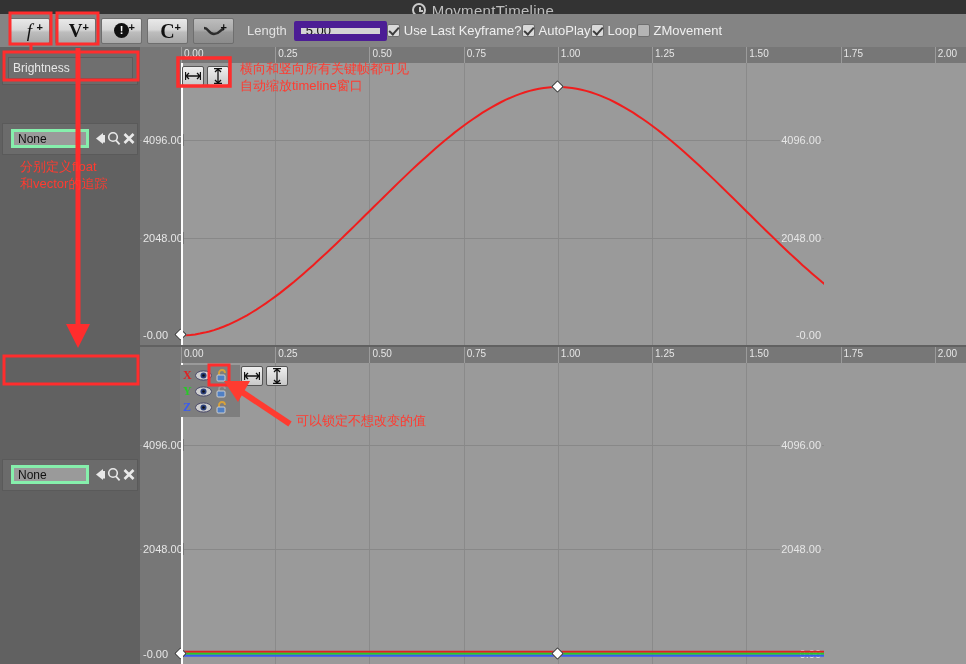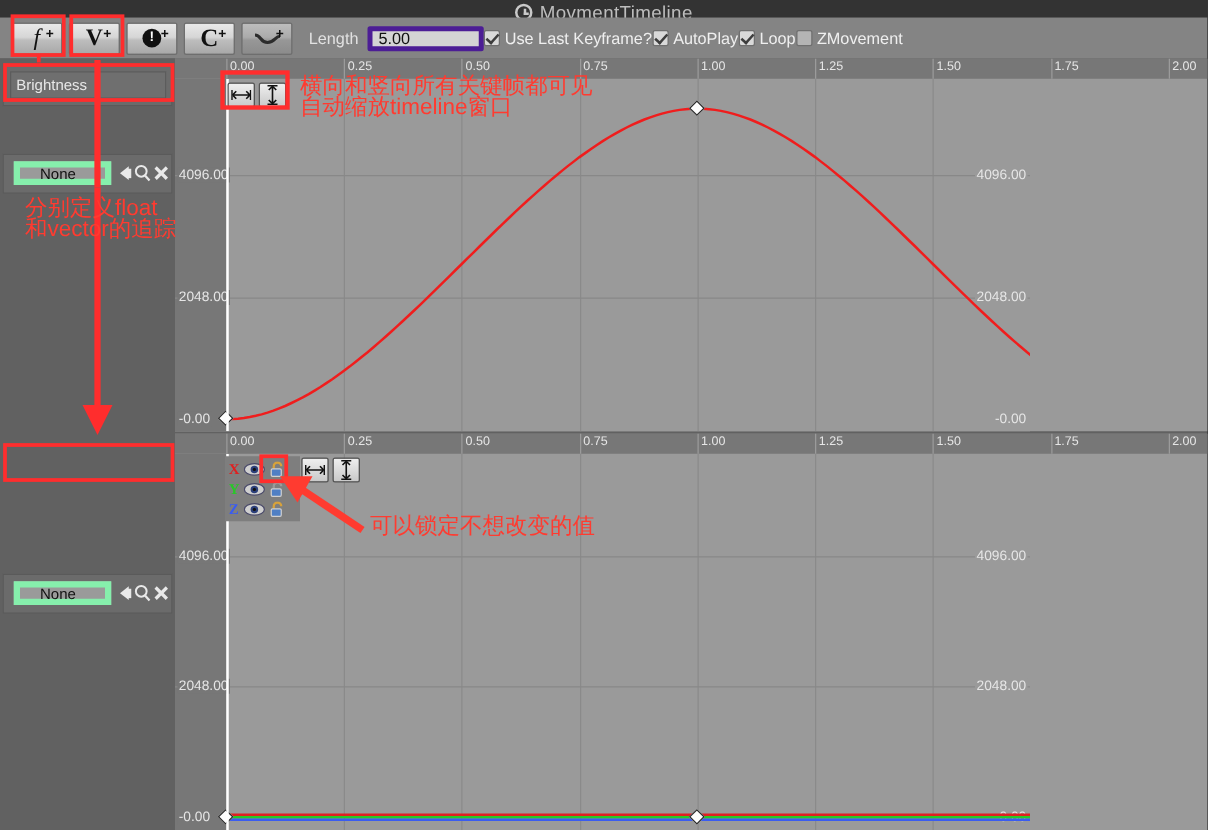--- a/index.html
+++ b/index.html
@@ -38,21 +38,21 @@
   .tbtn .plus{position:absolute;right:6px;top:2px;font-size:11px;font-weight:bold;color:#111;}
   .tbtn .fglyph{font-family:"Liberation Serif","DejaVu Serif",serif;font-style:italic;font-size:19px;}
   .tbtn .vglyph{font-family:"Liberation Serif","DejaVu Serif",serif;font-size:19px;font-weight:bold;}
   .tbtn .cglyph{font-family:"Liberation Serif","DejaVu Serif",serif;font-size:20px;font-weight:bold;}
   .excl-circle{width:15px;height:15px;border-radius:50%;background:#111;color:#fff;font-size:11px;font-weight:bold;
     display:flex;align-items:center;justify-content:center;line-height:1;}
   .curve-ico{width:22px;height:12px;}
 
   #length-label{margin-left:8px;margin-right:7px;font-size:13px;color:#e2e2e2;}
   #length-input{
-    width:93px;height:20px;background:#d4d4d4;border:4px solid #4c1d95;border-radius:2px;
+    width:93px;height:20px;background:#d4d4d4;border:7px solid #4c1d95;border-radius:2px;
     color:#111;font-size:13px;padding:0 5px;box-sizing:border-box;outline:none;
     font-family:"Liberation Sans",sans-serif;
   }
   .cbwrap{display:flex;align-items:center;margin-left:0;cursor:pointer;}
   .cbox{width:13px;height:13px;border:1px solid #6f6f6f;border-radius:2px;background:#d9d9d9;
     margin-right:4px;position:relative;box-sizing:border-box;}
   .cbox.off{background:#b4b4b4;}
   .cbox.on:after{content:"";position:absolute;left:3px;top:0px;width:4px;height:8px;
     border:solid #3d3d3d;border-width:0 2px 2px 0;transform:rotate(42deg);}
   .cbtxt{font-size:13px;color:#efefef;}
@@ -64,22 +64,22 @@
   #leftcol{position:absolute;left:0;top:0;width:140px;height:617px;background:#616161;}
   .trkpanel{position:absolute;left:2px;width:136px;background:#6b6b6b;border:1px solid #5a5a5a;box-sizing:border-box;}
   .trkname-wrap{position:relative;height:32px;}
   .trkname{
     position:absolute;left:5px;top:5px;width:125px;height:22px;background:#6f6f6f;
     border:1px solid #5c5c5c;box-sizing:border-box;color:#e8e8e8;font-size:12px;
     display:flex;align-items:center;padding-left:4px;
   }
   .assetrow{position:relative;height:30px;}
   .assetbox{
-    position:absolute;left:8px;top:5px;width:78px;height:19px;background:#9a9a9a;border:5px solid #86efac;
-    box-sizing:border-box;color:#111;font-size:12px;display:flex;align-items:center;padding-left:16px;
+    position:absolute;left:8px;top:5px;width:78px;height:19px;background:#9a9a9a;border:3px solid #86efac;
+    box-sizing:border-box;color:#111;font-size:12px;display:flex;align-items:center;padding-left:4px;
   }
   .assetico{position:absolute;top:7px;width:14px;height:15px;cursor:pointer;}
 
   
   #graphs{position:absolute;left:140px;top:0;width:826px;height:617px;}
   .graph{position:absolute;left:0;width:826px;background:#9a9a9a;}
   .ruler{position:absolute;left:0;top:0;width:826px;height:16px;background:#777777;}
   .rtick{position:absolute;top:0;height:16px;border-left:1px solid #9b9b9b;}
   .rtick span{position:absolute;left:2px;top:1px;font-size:10px;color:#e6e6e6;white-space:nowrap;}
   .plot{position:absolute;left:0;width:684px;overflow:hidden;background:#9a9a9a;}
@@ -102,21 +102,21 @@
 
   
   #xyzwidget{position:absolute;left:40px;top:18px;width:60px;height:52px;background:#7e7e7e;
     display:flex;flex-direction:column;justify-content:space-around;padding:2px 3px;box-sizing:border-box;}
   .xyzrow{display:flex;align-items:center;height:15px;gap:3px;}
   .axlbl{width:9px;font-size:12px;font-weight:bold;font-family:"Liberation Serif",serif;line-height:1;}
   .eye{width:17px;height:11px;}
   .lock{width:14px;height:13px;}
 
   
-  .anno{position:absolute;color:#ff3b30;font-size:18px;line-height:17px;white-space:pre;pointer-events:none;}
+  .anno{position:absolute;color:#ff3b30;font-size:13px;line-height:17px;white-space:pre;pointer-events:none;}
   svg.ov{position:absolute;left:0;top:0;width:966px;height:664px;pointer-events:none;}
 </style>
 </head>
 <body>
 
 <div id="titlebar">
   <div class="tb-inner">
     <span class="clock-ico"></span>
     <span id="title-text">MovmentTimeline</span>
   </div>

